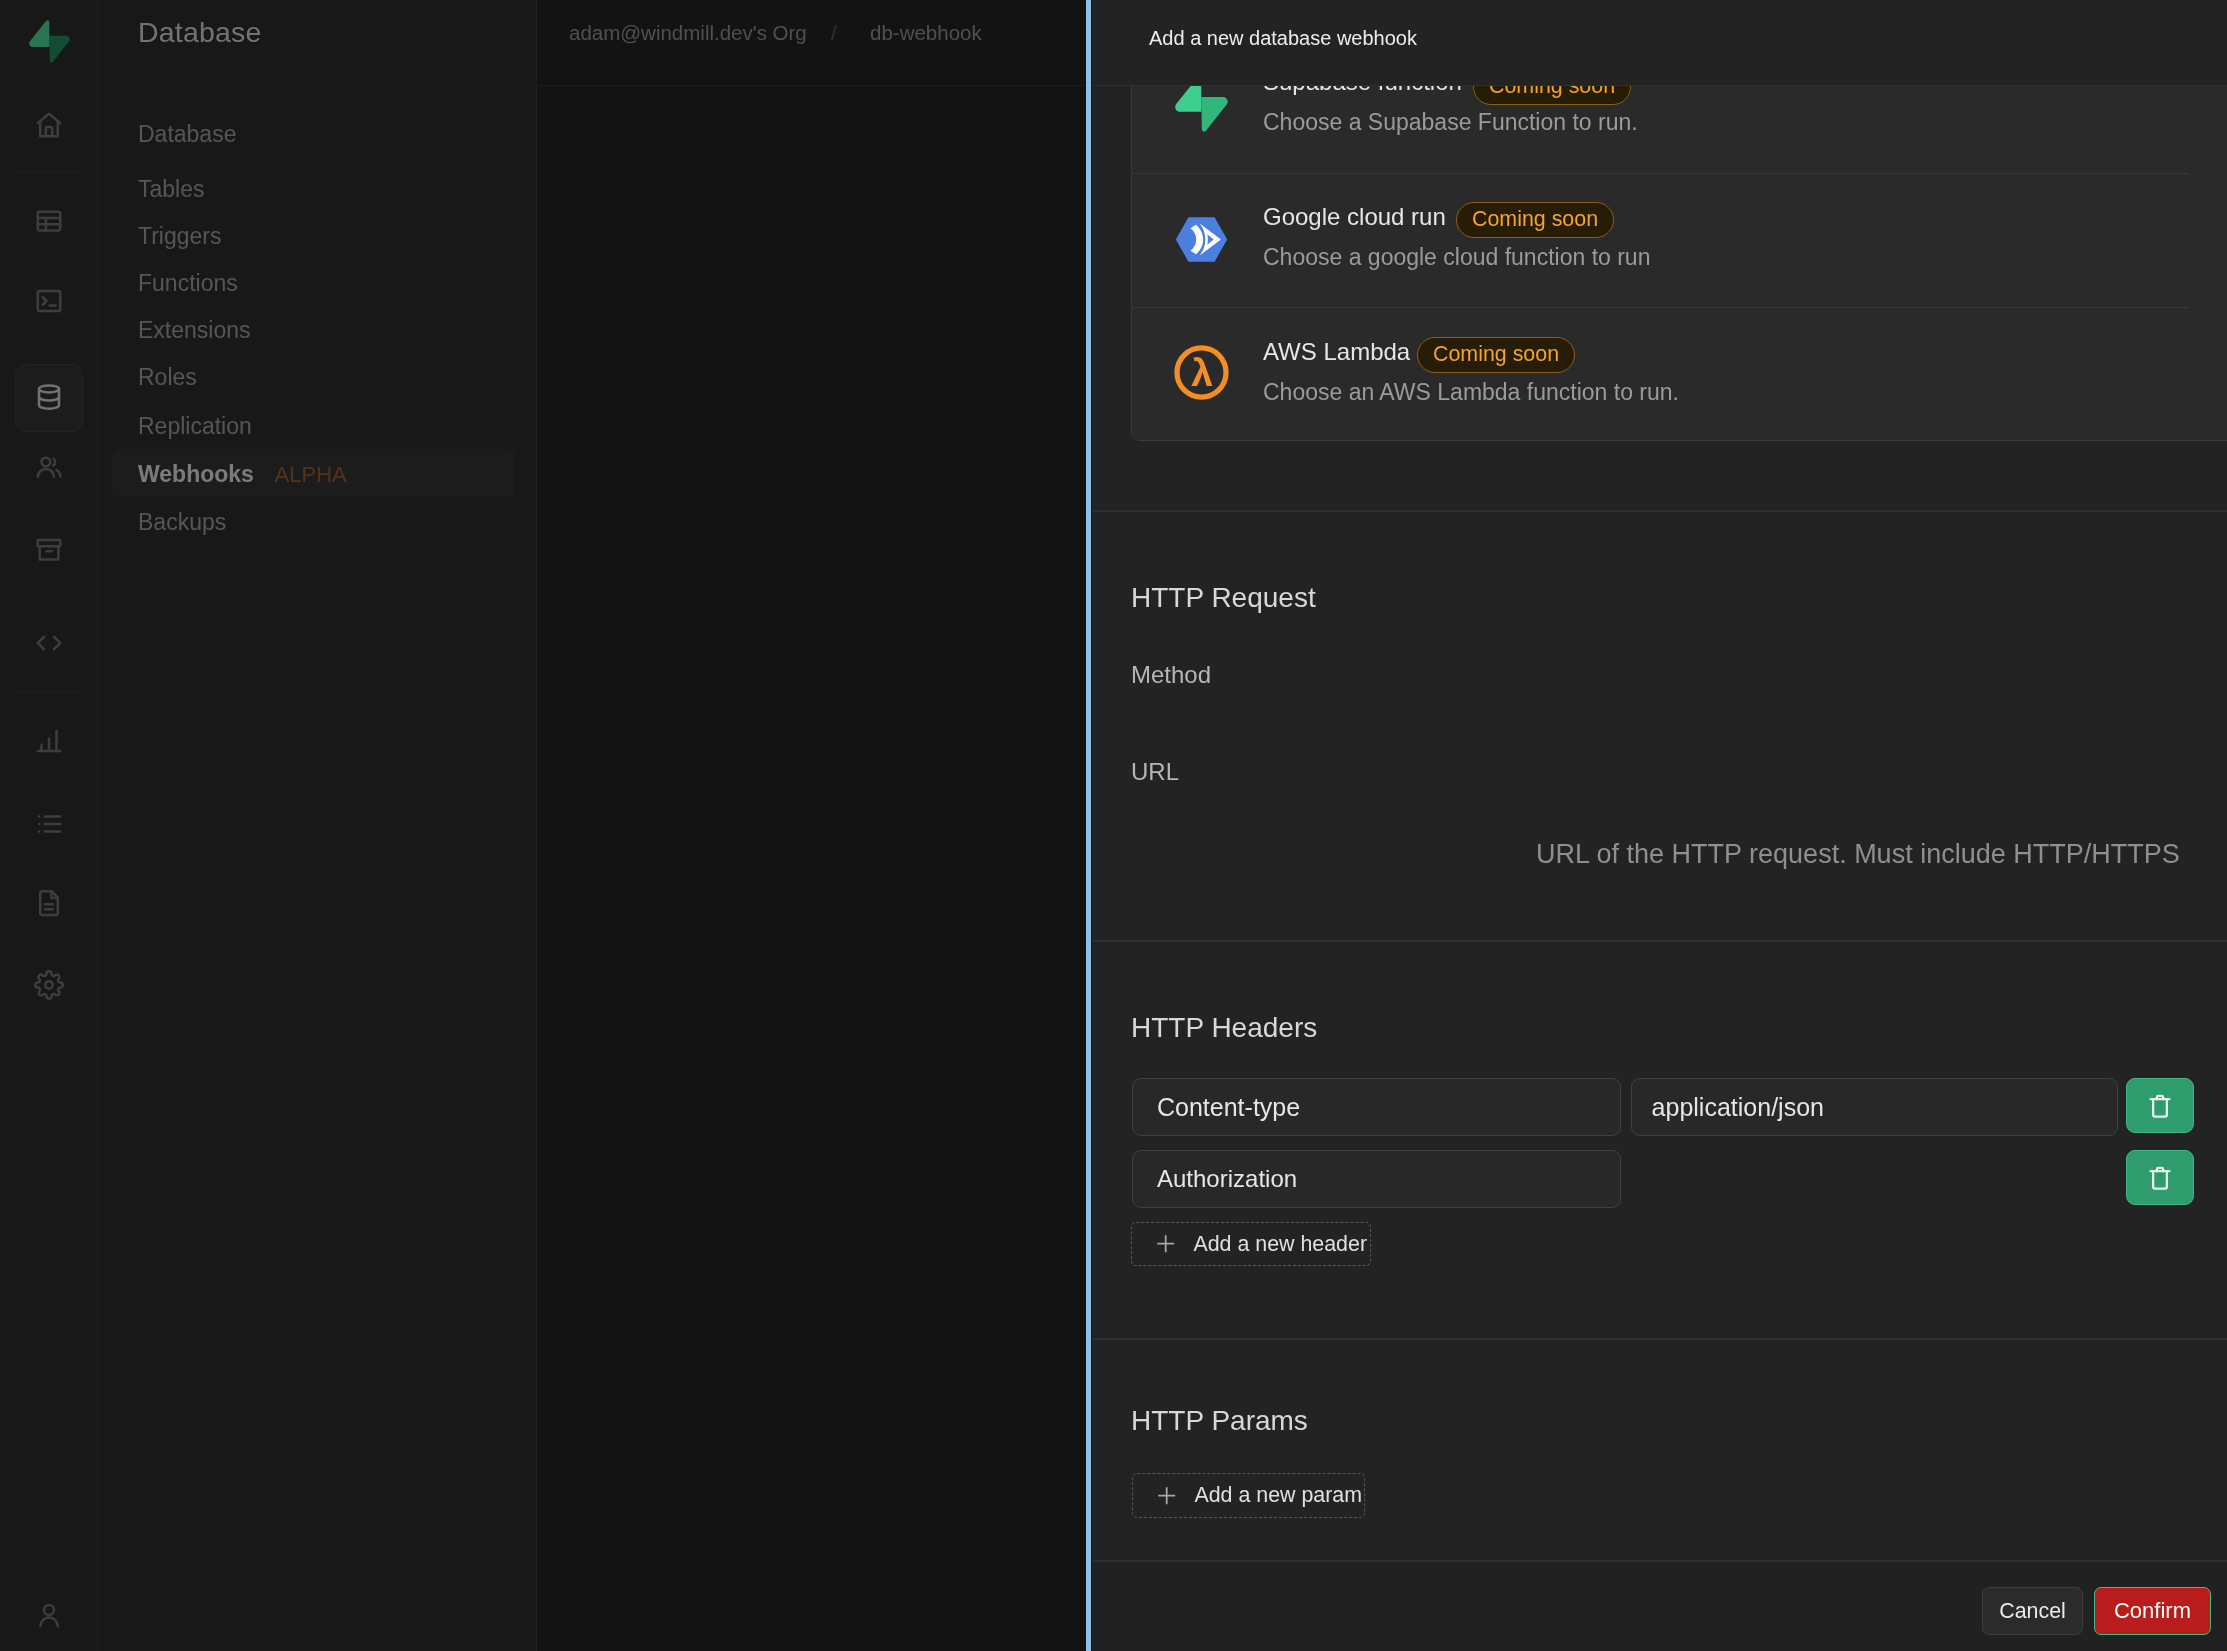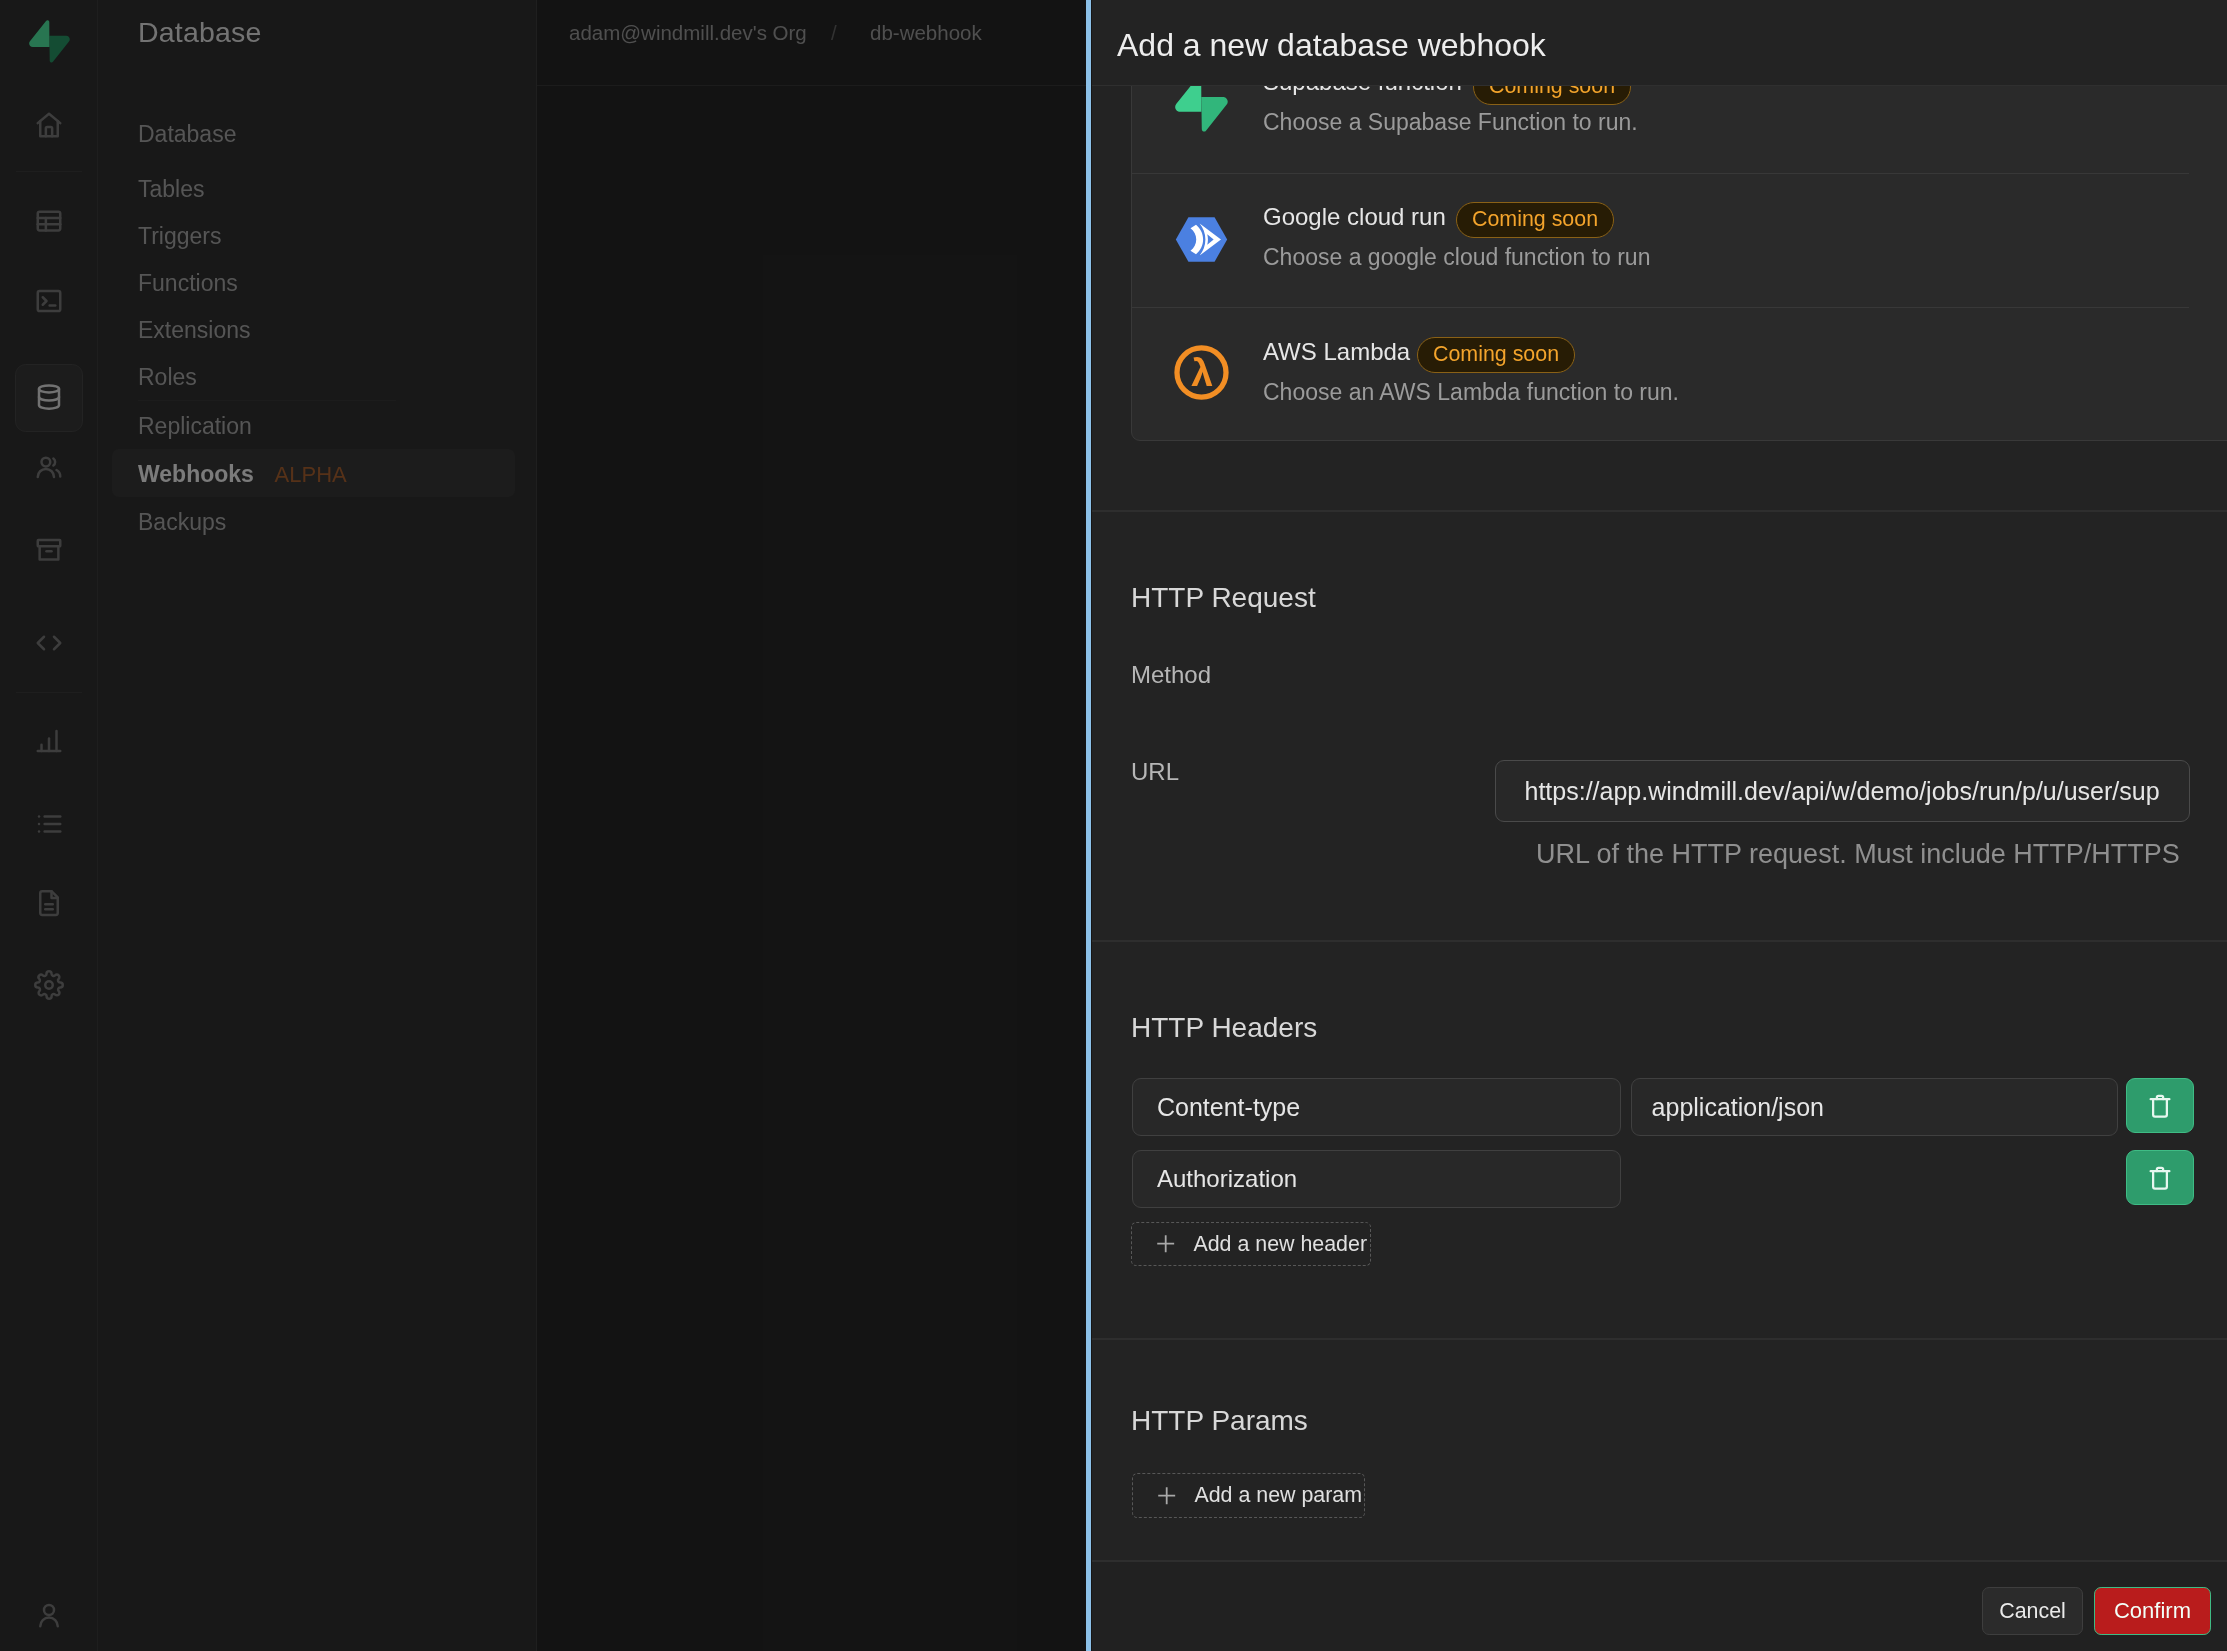--- a/index.html
+++ b/index.html
@@ -20,21 +20,21 @@
   #menutitle { left:138px; top:16px; font-size:28.5px; color:#d2d2d2; letter-spacing:0.2px; }
   .mitem { left:138px; font-size:23px; color:#9c9c9c; white-space:nowrap; }
   #mhl { left:112px; top:449px; width:403px; height:48px; background:#343434; border-radius:7.1px; }
   .crumb { font-size:20.5px; color:#909090; }
   #overlay { left:0; top:0; width:1089px; height:1651px; background:rgba(0,0,0,0.45); z-index:5; }
   
   #blueline { left:1086px; top:0; width:5.3px; height:1651px; background:#8cc0e8; z-index:6; }
   #panel { left:1092px; top:0; width:1136px; height:1651px; background:#232323; z-index:6; }
   #panel .abs {}
   #phdr { left:0; top:0; width:1136px; height:86px; background:#232323; border-bottom:1.8px solid #2f2f2f; z-index:3; }
-  #ptitle { left:25px; top:27px; font-size:32px; color:#ededed; z-index:4; }
+  #ptitle { left:57px; top:27px; font-size:20px; color:#ededed; z-index:4; }
   
   #cards { left:39px; top:37px; width:1250px; height:404px; background:#2a2a2a; border:0.9px solid #393939; border-radius:9px; z-index:1; }
   .cardrow { left:0; width:1057px; height:135px; }
   .rowdiv { left:0; width:1057px; height:0.9px; background:#383838; }
   .cicon { left:42px; width:55px; height:55px; }
   .ctitle { left:131px; font-size:24px; color:#e6e6e6; white-space:nowrap; }
   .cdesc  { left:131px; font-size:23px; color:#9b9b9b; white-space:nowrap; }
   .badge { height:36px; border:1.8px solid #8a6116; border-radius:18px; background:#271c05;
            color:#f3a42c; font-size:21.4px; line-height:32px; padding:0 15px; display:inline-block; }
   .sdiv { left:0; width:1136px; height:1.8px; background:#2e2e2e; z-index:2; }
@@ -230,21 +230,20 @@
       </div>
     </div>
 
     <div class="abs" id="phdr"></div>
     <div class="abs" id="ptitle">Add a new database webhook</div>
 
     <div class="abs sdiv" style="top:510px;"></div>
     <div class="abs shead" style="top:582px;">HTTP Request</div>
     <div class="abs flabel" style="top:661px;">Method</div>
     <div class="abs flabel" style="top:758px;">URL</div>
-    <div class="abs finput" style="top:760px; height:62px; padding-left:28.5px; border-color:#4a4a4a;">https://app.windmill.dev/api/w/demo/jobs/run/p/u/user/sup</div>
     <div class="abs helper" style="top:839px;">URL of the HTTP request. Must include HTTP/HTTPS</div>
 
     <div class="abs sdiv" style="top:940px;"></div>
     <div class="abs shead" style="top:1012px;">HTTP Headers</div>
     <div class="abs" style="left:0; top:1078px; width:1136px; height:58px;">
       <div class="abs finput hval" style="height:58px; padding-left:19.6px;">application/json</div>
       <div class="abs finput hkey" style="height:58px; padding-left:24px;">Content-type</div>
       <div class="abs trash">
         <svg width="30" height="30" viewBox="0 0 24 24" fill="none" stroke="#e7f7ef" stroke-width="1.8" stroke-linecap="round" stroke-linejoin="round">
             <path d="M4.5 6.5h15"></path>

